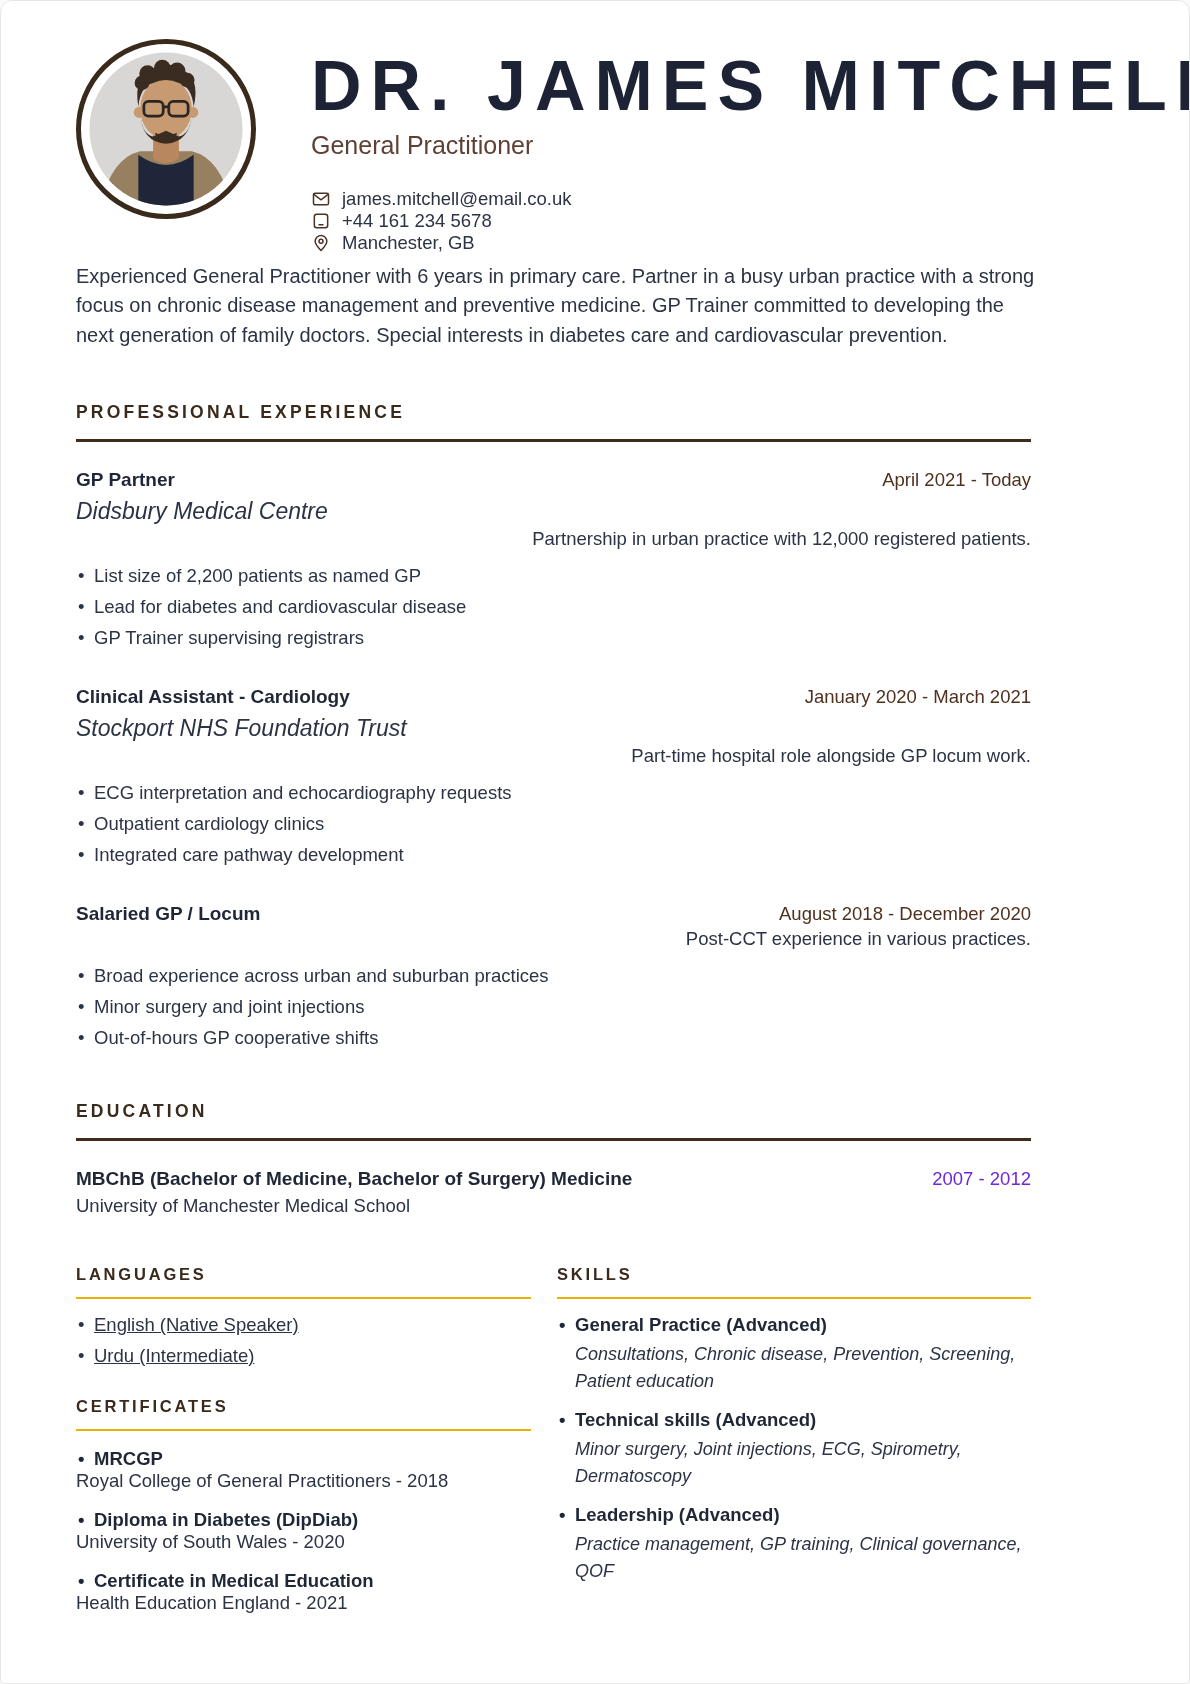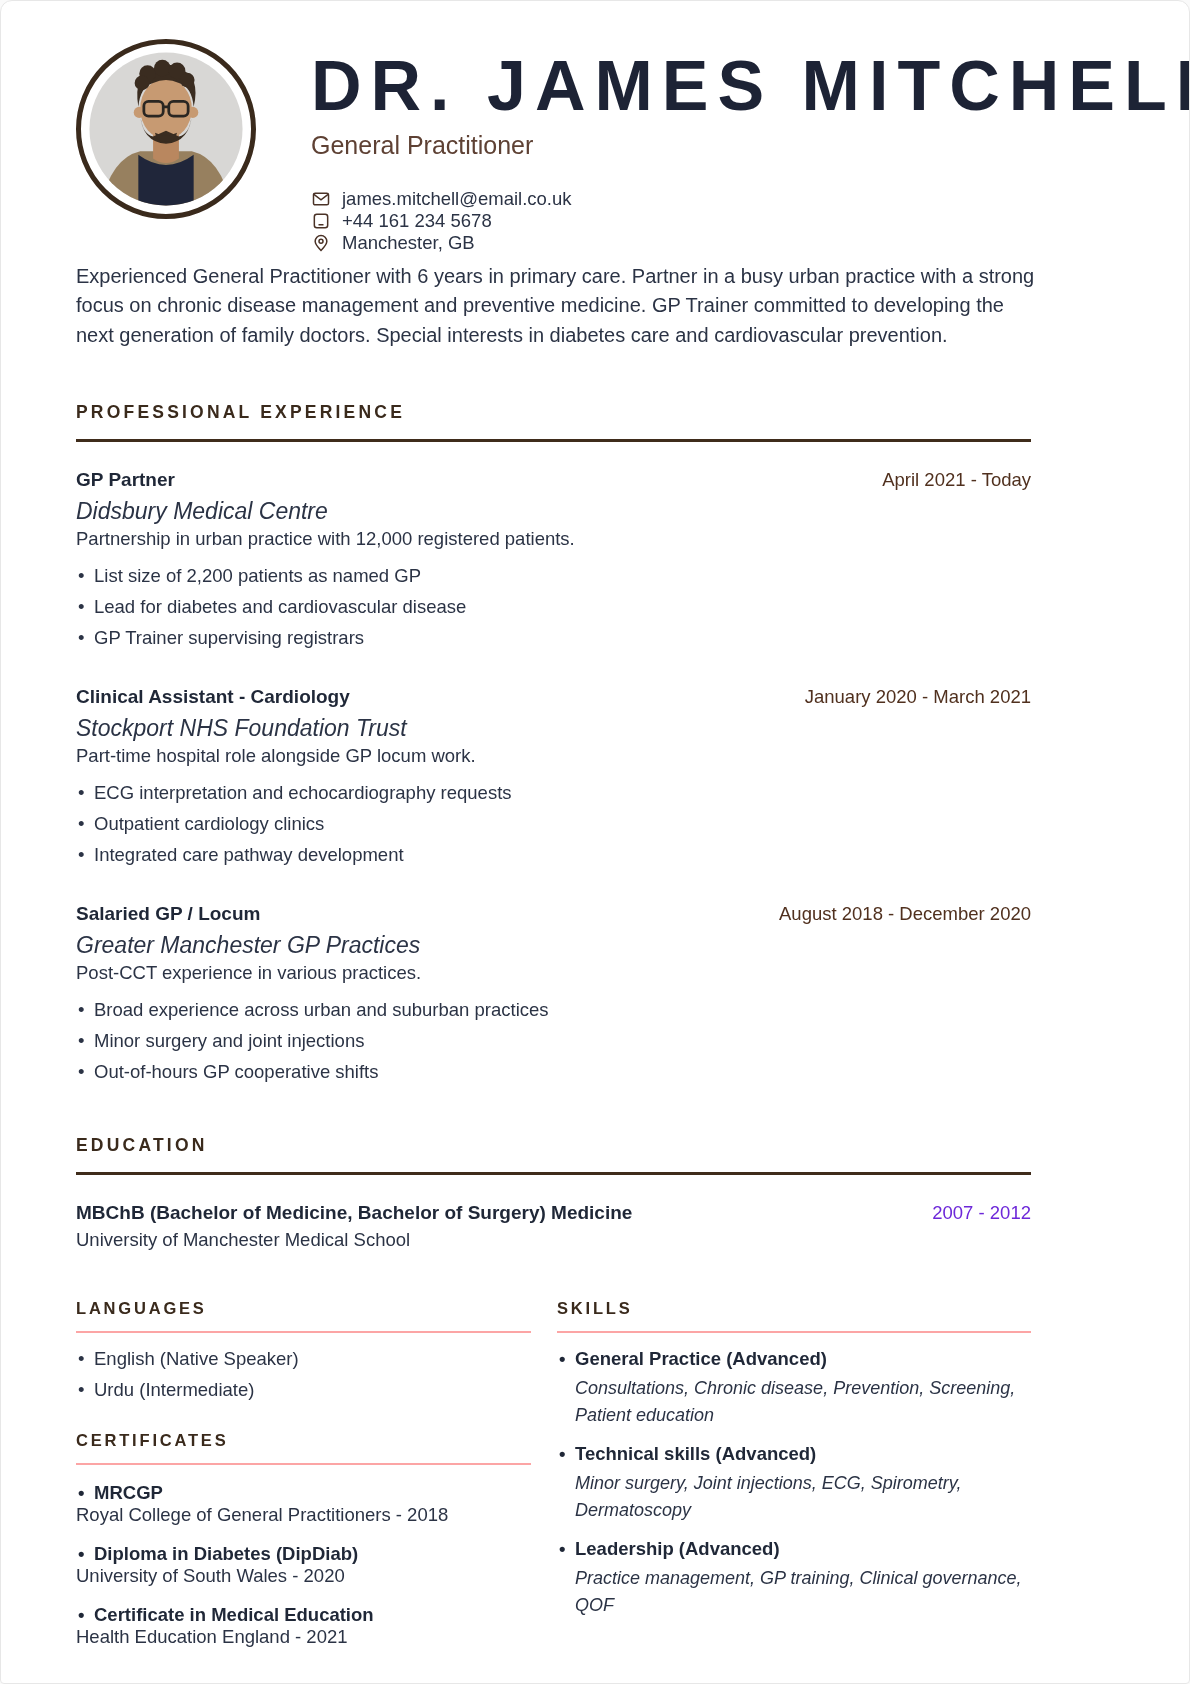--- a/index.html
+++ b/index.html
@@ -36,39 +36,39 @@
   .section-heading {
     margin: 0; font-size: 17.5px; font-weight: 700; letter-spacing: 3.2px;
     color: #3a2a1c; padding-bottom: 16px; border-bottom: 3px solid #3f2c1b;
   }
   .job { margin-top: 27px; }
   .job + .job { margin-top: 37px; }
   .job-head { display: flex; justify-content: space-between; align-items: baseline; }
   .job-title { font-size: 19px; font-weight: 700; color: #1f2737; }
   .job-dates { font-size: 18.5px; color: #50301e; white-space: nowrap; }
   .job-company { font-style: italic; font-size: 23px; margin-top: 7px; }
-  .job-desc { font-size: 18.5px; margin-top: 3px; }
+  .job-desc { font-size: 18.5px; margin-top: 3px; text-align: right; }
   ul.bullets { margin: 15px 0 0 0; padding: 0; list-style: none; }
   ul.bullets li { font-size: 18.5px; margin-bottom: 9px; padding-left: 18px; position: relative; }
   ul.bullets li::before { content: "\2022"; position: absolute; left: 2px; }
   
   .edu-row { display: flex; justify-content: space-between; align-items: baseline; margin-top: 27px; }
   .edu-degree { font-size: 19px; font-weight: 700; color: #1f2737; }
   .edu-dates { font-size: 18.5px; color: #6d28d9; white-space: nowrap; }
   .edu-school { font-size: 18.5px; margin-top: 5px; }
   
   .columns { display: flex; gap: 26px; margin: 48px 158px 0 75px; }
   .col-left { width: 455px; flex: none; }
   .col-right { flex: 1; }
   .col-heading {
     margin: 0; font-size: 16.5px; font-weight: 700; letter-spacing: 2.8px;
-    color: #3a2a1c; padding-bottom: 13px; border-bottom: 2px solid #fca5a5;
+    color: #3a2a1c; padding-bottom: 13px; border-bottom: 2px solid #eab308;
   }
   .col-heading.spaced { margin-top: 30px; }
-  ul.plain { margin: 15px 0 0 0; padding: 0; list-style: none; }
+  ul.plain { margin: 15px 0 0 0; padding: 0; list-style: none; text-decoration: underline; }
   ul.plain li { font-size: 18.5px; margin-bottom: 9px; padding-left: 18px; position: relative; }
   ul.plain li::before { content: "\2022"; position: absolute; left: 2px; }
   .cert-item { margin-top: 17px; }
   .cert-name { font-size: 18.5px; font-weight: 700; color: #1f2737; padding-left: 18px; position: relative; }
   .cert-name::before { content: "\2022"; position: absolute; left: 2px; font-weight: 700; }
   .cert-issuer { font-size: 18.5px; margin-top: 0; }
   .skill-item { margin-top: 14px; }
   .skill-item:first-of-type { margin-top: 15px; }
   .skill-name { font-size: 18.5px; font-weight: 700; color: #1f2737; padding-left: 18px; position: relative; }
   .skill-name::before { content: "\2022"; position: absolute; left: 2px; font-weight: 700; }
@@ -177,21 +177,20 @@
         <li>Outpatient cardiology clinics</li>
         <li>Integrated care pathway development</li>
       </ul>
     </div>
 
     <div class="job">
       <div class="job-head">
         <span class="job-title">Salaried GP / Locum</span>
         <span class="job-dates">August 2018 - December 2020</span>
       </div>
-      <div class="job-company">Greater Manchester GP Practices</div>
       <div class="job-desc">Post-CCT experience in various practices.</div>
       <ul class="bullets">
         <li>Broad experience across urban and suburban practices</li>
         <li>Minor surgery and joint injections</li>
         <li>Out-of-hours GP cooperative shifts</li>
       </ul>
     </div>
   </div>
 
   <div class="section">

